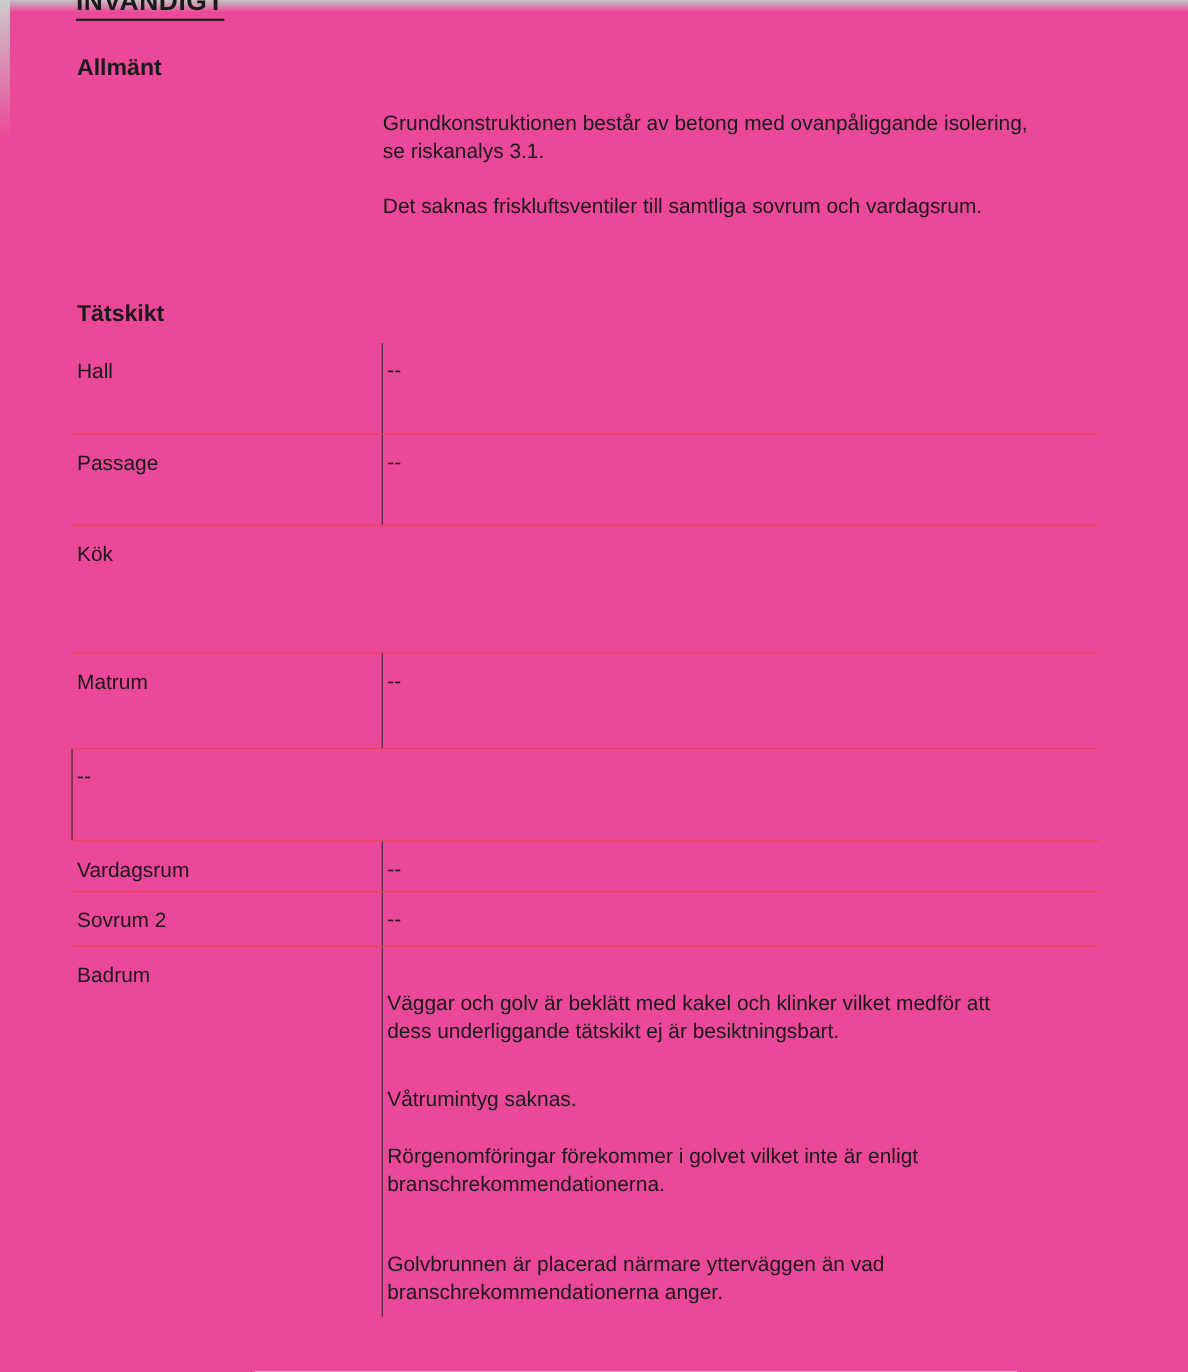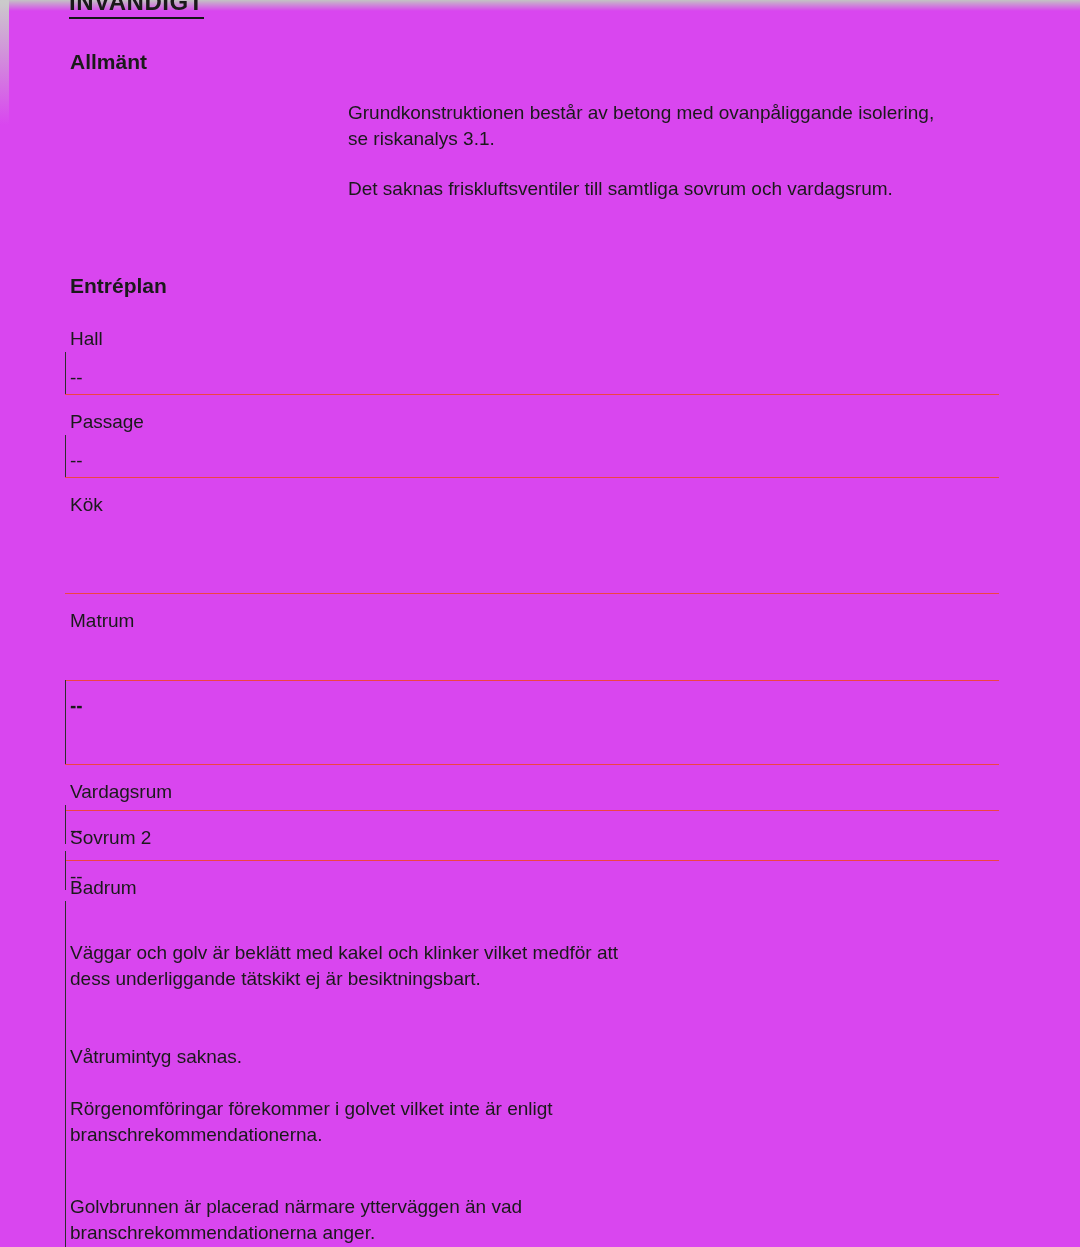--- a/index.html
+++ b/index.html
@@ -1,19 +1,19 @@
 <!DOCTYPE html>
 <html><head>
 <meta charset="utf-8">
 <style>
   html,body{margin:0;padding:0;background:#ffffff;}
   #page{
     position:relative;
     width:1080px;height:1247px;
-    background:#d946ef;
+    background:#ec4899;
     overflow:hidden;
     font-family:"Liberation Sans",sans-serif;
     color:#1a1a1a;
   }
   
   .top-shade{
     position:absolute;top:0;left:0;right:0;height:11px;
     background:linear-gradient(to bottom,#c3c3c3 0%,rgba(255,255,255,0) 100%);
     pointer-events:none;
   }
@@ -42,42 +42,42 @@
   
   .bodytext{font-size:19px;line-height:26px;}
   #allmant-text{
     position:absolute;left:348px;top:100px;width:662px;
   }
   #allmant-text p{margin:0 0 24px 0;white-space:pre-line;}
   
   #remarks-table{
     position:absolute;left:65px;top:312px;width:934px;
   }
-  .row{display:flex;box-sizing:border-box;flex-direction:column;}
+  .row{display:flex;box-sizing:border-box;}
   .row + .row{border-top:1px solid #ef4444;}
   .cell-label{
     width:282px;box-sizing:border-box;
     padding:14px 8px 0 5px;
   }
   .cell-value{
     flex:1;box-sizing:border-box;
     border-left:1px solid #2e2e2e;
     padding:13px 8px 0 4px;
     white-space:pre-line;
   }
   .row-hall{height:82px;}
   .row-passage{height:83px;}
   .row-kok{height:116px;}
-  .row-matrum{height:87px;gap:46px;}
+  .row-matrum{height:87px;}
   .row-sovrum1{height:84px;}
   .row-vardagsrum{height:46px;}
   .row-sovrum2{height:50px;}
   .row-badrum{height:337px;}
   .cell-value p{margin:0;white-space:pre-line;}
-  .cell-value p.gap-s{margin-bottom:26px;}
+  .cell-value p.gap-s{margin-bottom:9px;}
   .cell-value p.gap-l{}
   .cell-value p.gap-m{margin-bottom:20px;}
 </style>
 </head>
 <body>
 
 <div id="page">
   <div class="top-shade"></div>
   <div class="left-shade"></div>
 
@@ -86,21 +86,21 @@
   </div>
 
   <div class="h2" id="h-allmant">Allmänt</div>
 
   <div id="allmant-text" class="bodytext">
     <p>Grundkonstruktionen består av betong med ovanpåliggande isolering,
 se riskanalys 3.1.</p>
     <p>Det saknas friskluftsventiler till samtliga sovrum och vardagsrum.</p>
   </div>
 
-  <div class="h2" id="h-entreplan">Entréplan</div>
+  <div class="h2" id="h-entreplan">Tätskikt</div>
 
   <div id="remarks-table" class="bodytext">
 
     <div class="row row-hall">
       <div class="cell-label">Hall</div>
       <div class="cell-value">--</div>
     </div>
 
     <div class="row row-passage">
       <div class="cell-label">Passage</div>

